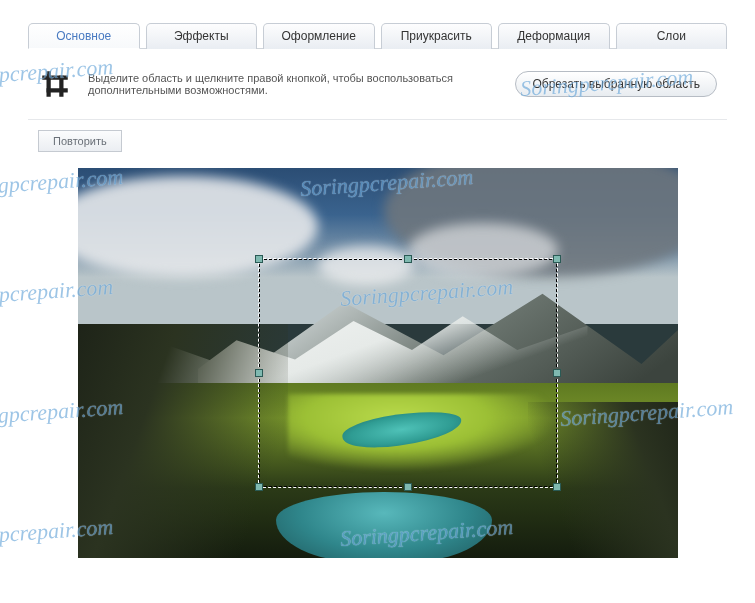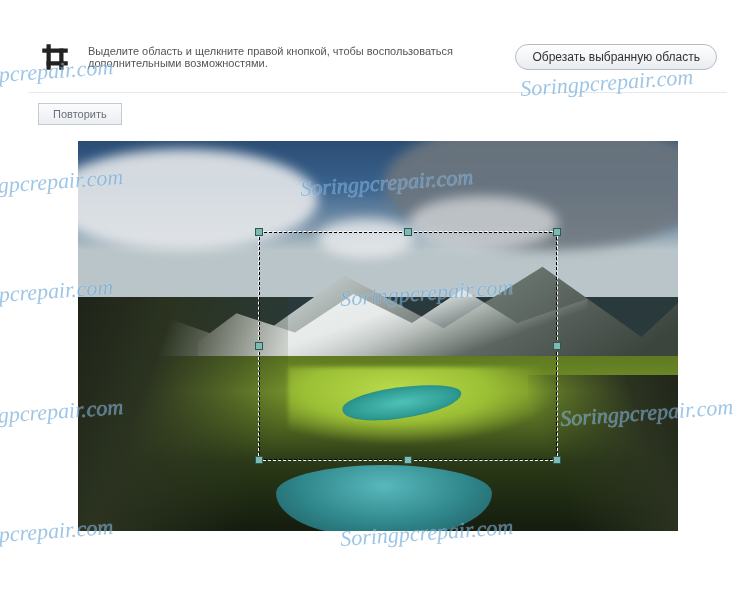--- a/index.html
+++ b/index.html
@@ -211,20 +211,28 @@
   <span class="wm" style="top:280px; left:340px">Soringpcrepair.com</span>
   <span class="wm" style="top:400px; left:-50px">Soringpcrepair.com</span>
   <span class="wm" style="top:520px; left:-60px">Soringpcrepair.com</span>
   <span class="wm" style="top:520px; left:340px">Soringpcrepair.com</span>
   <span class="wm" style="top:70px; left:520px">Soringpcrepair.com</span>
   <span class="wm" style="top:400px; left:560px">Soringpcrepair.com</span>
 </div>
 
 <div class="app">
 
+  <div class="tabs">
+    <div class="tab active">Основное</div>
+    <div class="tab">Эффекты</div>
+    <div class="tab">Оформление</div>
+    <div class="tab">Приукрасить</div>
+    <div class="tab">Деформация</div>
+    <div class="tab">Слои</div>
+  </div>
 
   <div class="toolbar">
     <span class="crop-icon">
       <svg viewBox="0 0 32 32">
         <rect x="8" y="4" width="4" height="24" fill="#222"></rect>
         <rect x="4" y="8" width="24" height="4" fill="#222"></rect>
         <rect x="20" y="8" width="4" height="20" fill="#222"></rect>
         <rect x="8" y="20" width="20" height="4" fill="#222"></rect>
       </svg>
     </span>

